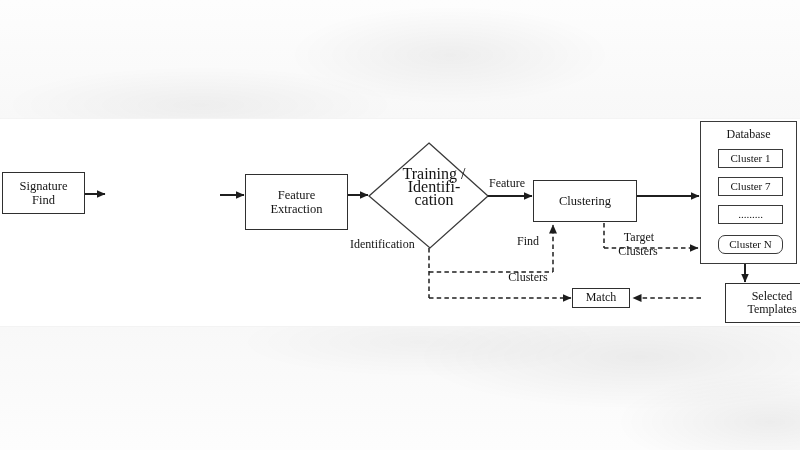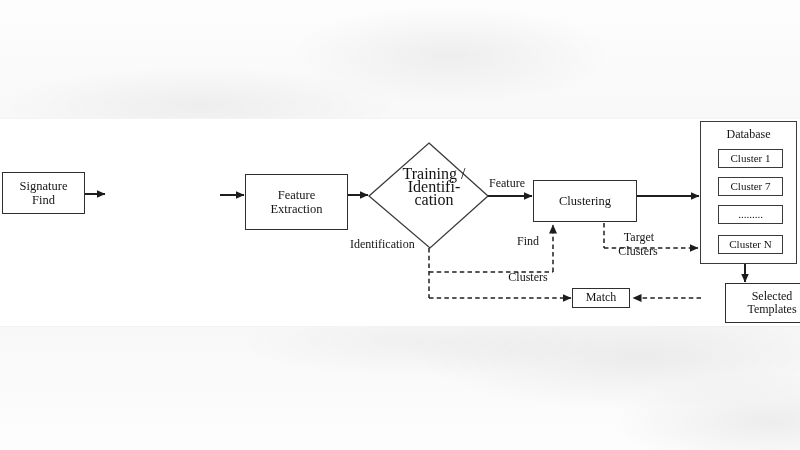--- a/index.html
+++ b/index.html
@@ -71,21 +71,21 @@
   .db-row {
     position: absolute; left: 17px; width: 65px; height: 19px;
     box-sizing: border-box; border: 1.2px solid #3a3a3a; background: #fff;
     display: flex; align-items: center; justify-content: center;
     font-size: 11px;
     text-align: center;
   }
   .db-row-0 { top: 27px; }
   .db-row-1 { top: 55px; }
   .db-row-2 { top: 83px; }
-  .db-row-3 { top: 113px; }
+  .db-row-3 { top: 113px; border-radius: 7px; }
   .n-selected    { left: 725px; top: 283px; width: 94px; height: 40px; font-size: 12px; }
   .n-match       { left: 572px; top: 288px; width: 58px; height: 20px; font-size: 12px; }
   
   .l-training       { left: 480px; top: 177px; width: 54px; }
   .l-identification { left: 350px; top: 238px; width: 78px; text-align: left; }
   .l-find-1         { left: 505px; top: 235px; width: 46px; }
   .l-find-2         { left: 498px; top: 271px; width: 60px; }
   .l-target-1       { left: 610px; top: 231px; width: 58px; }
   .l-target-2       { left: 605px; top: 245px; width: 66px; }
 </style>

